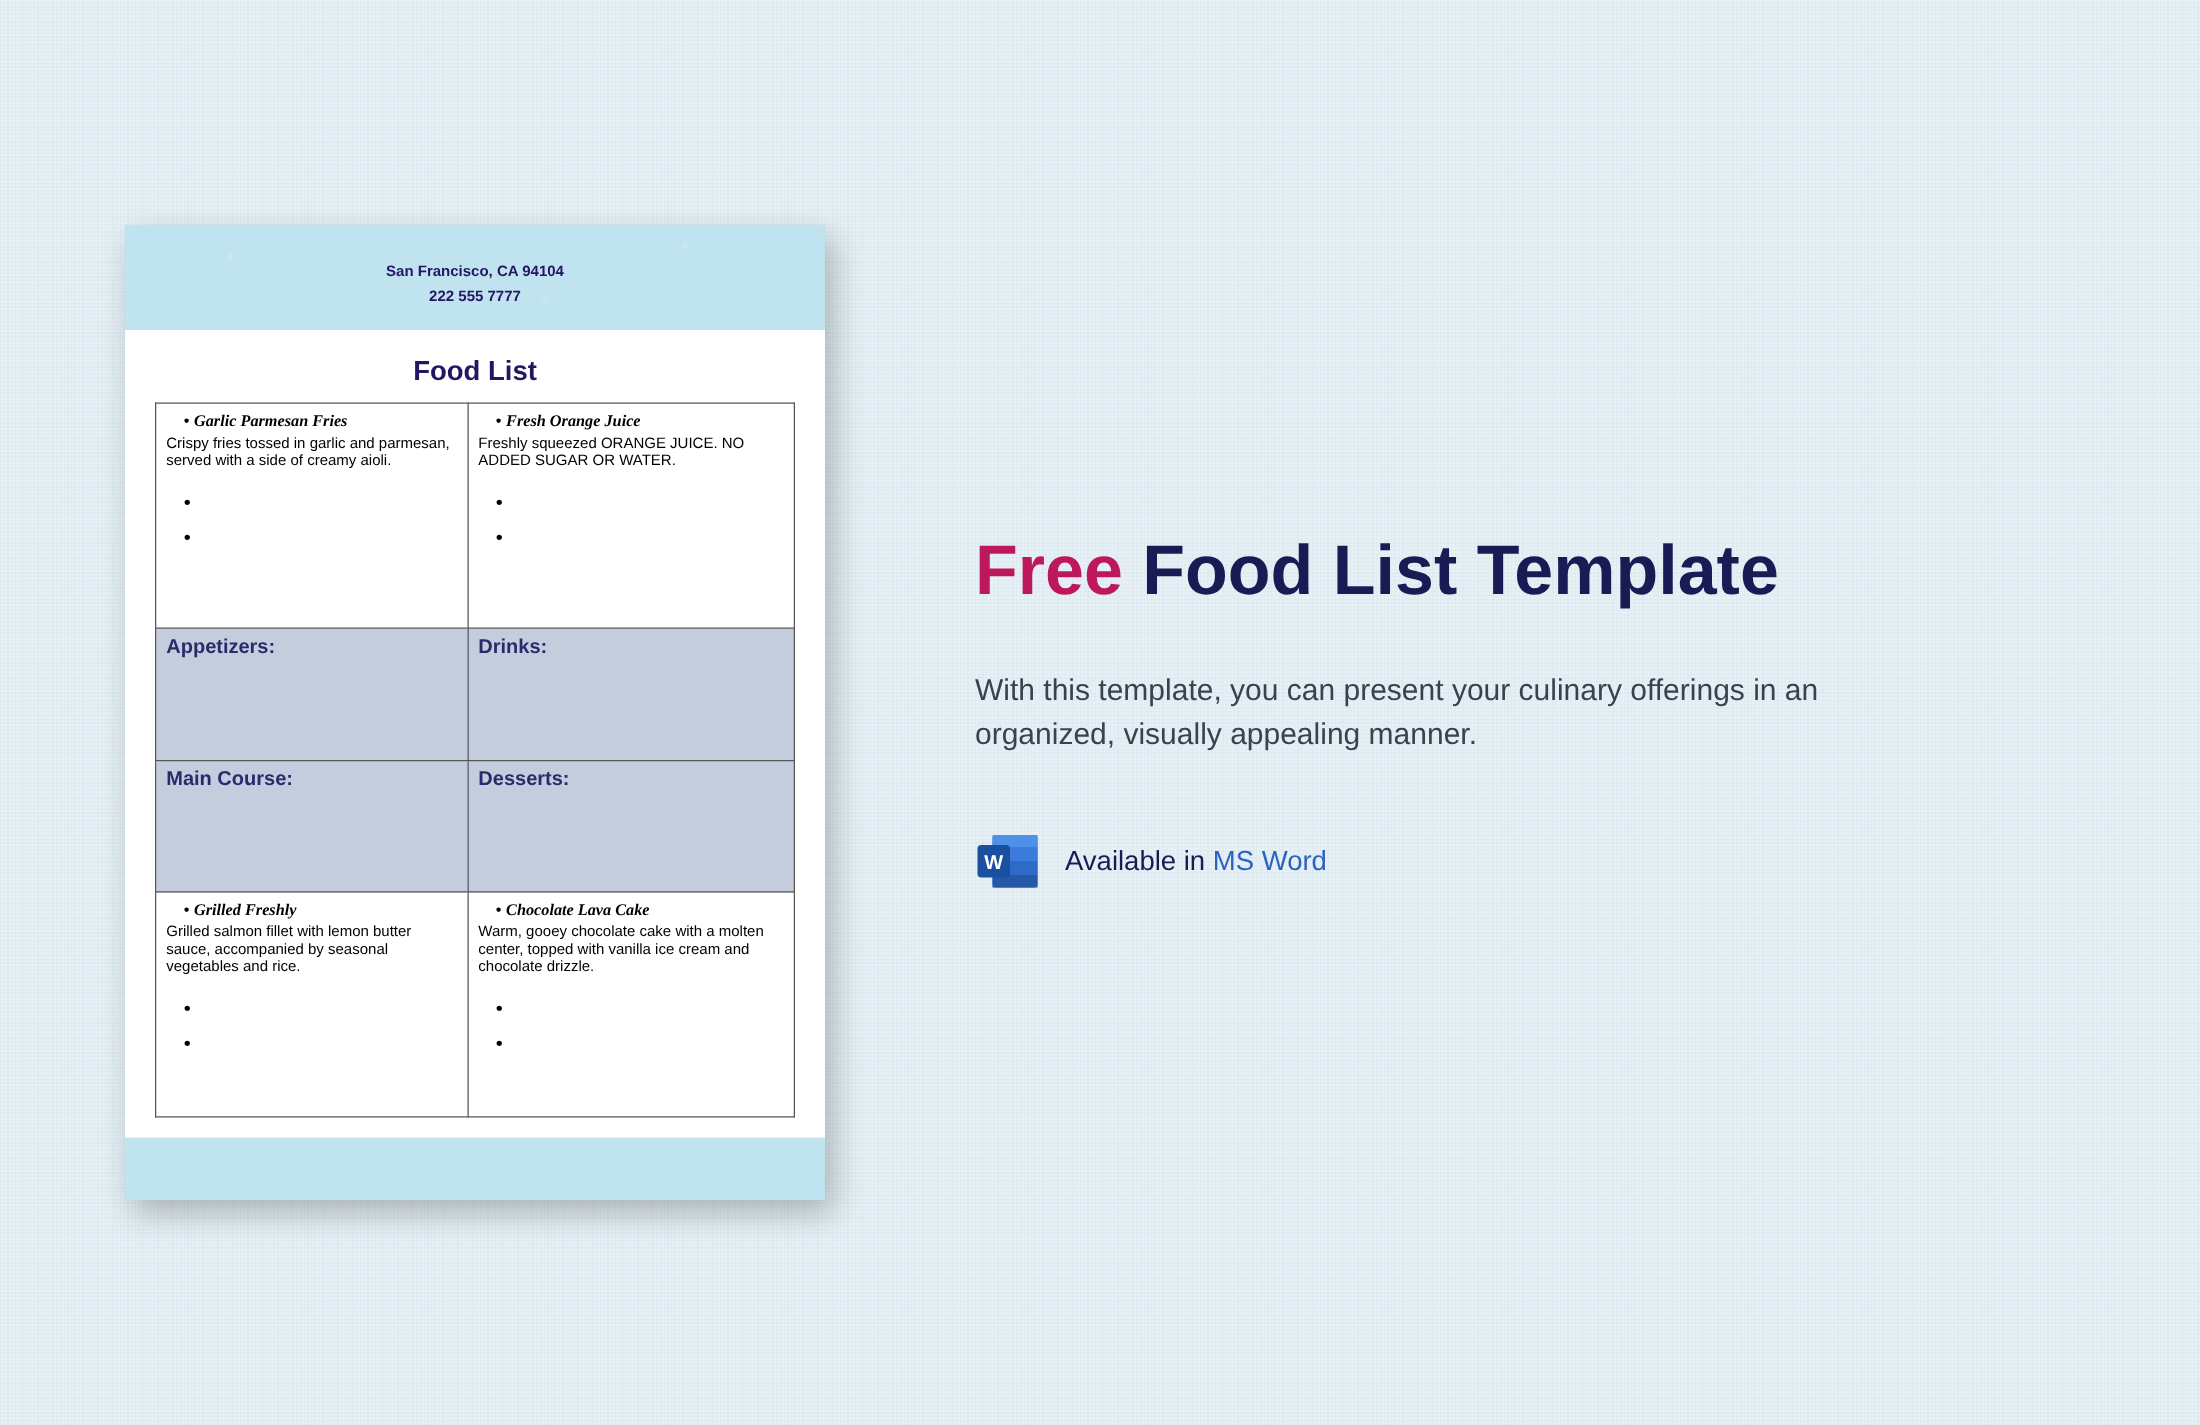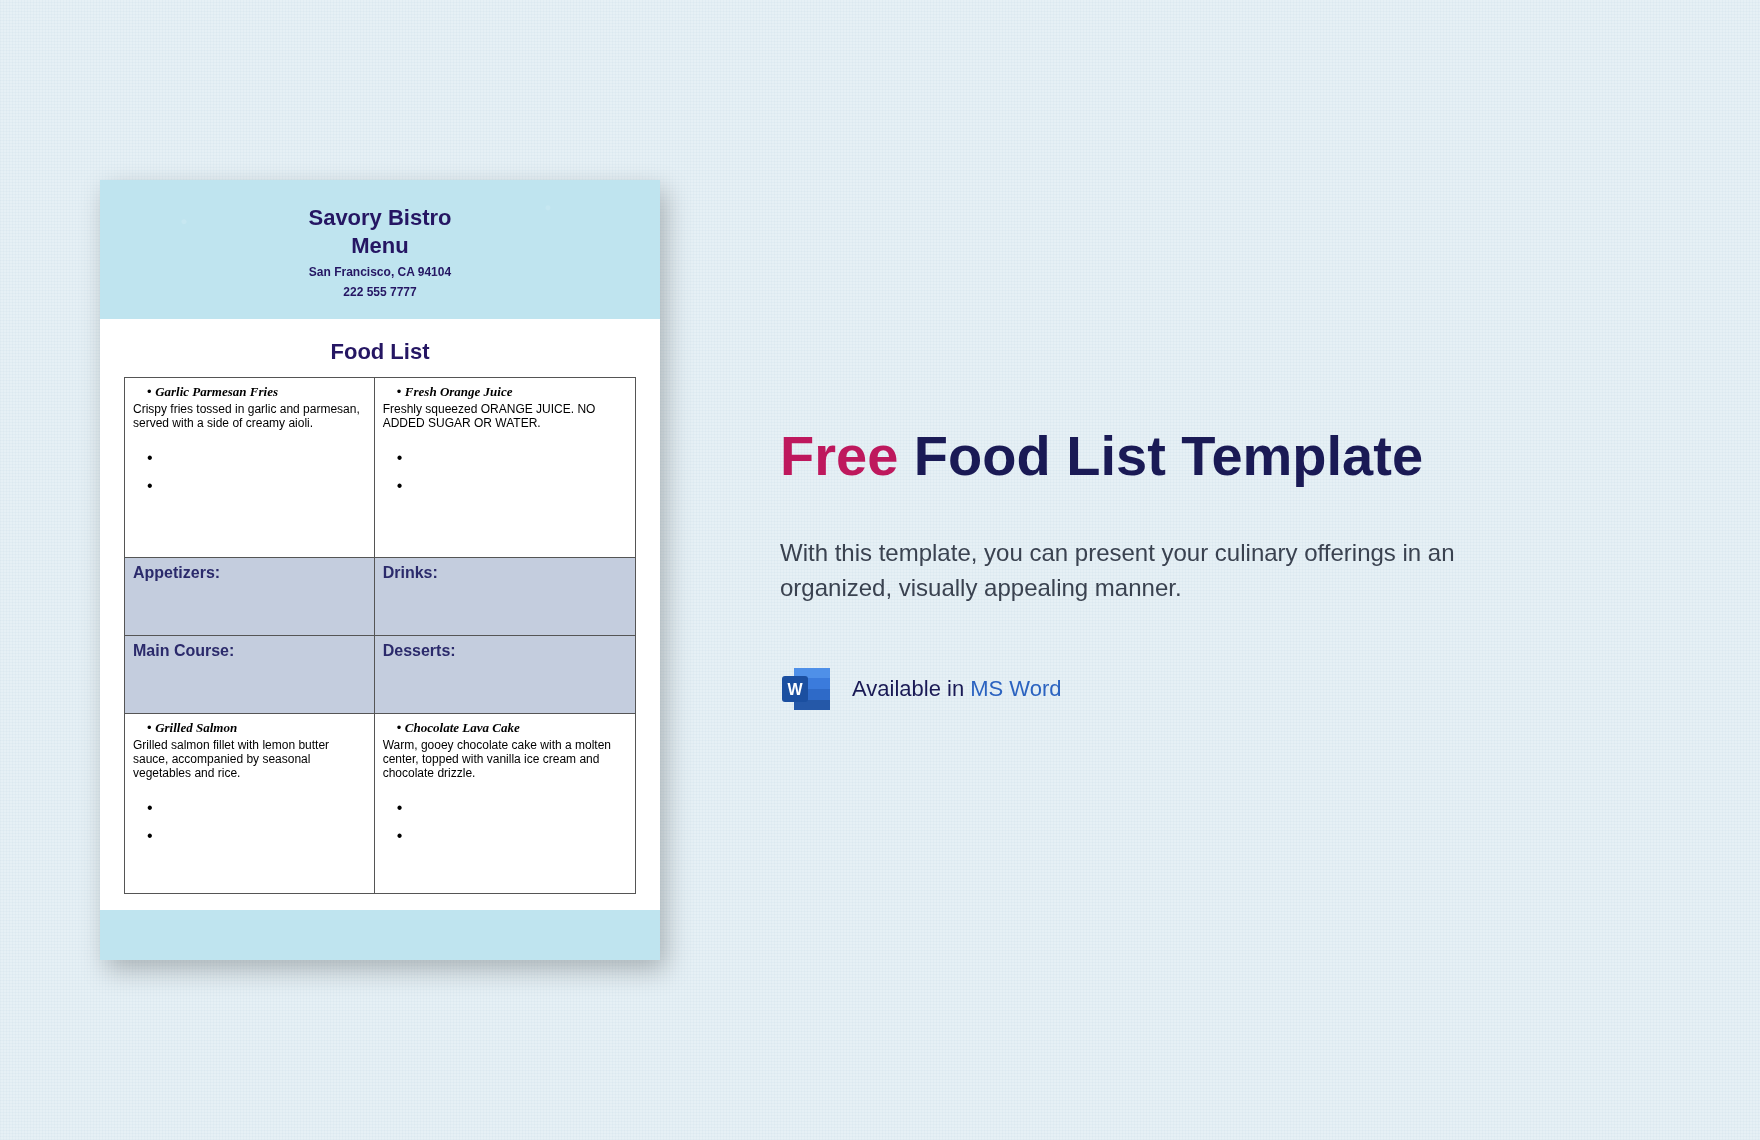--- a/index.html
+++ b/index.html
@@ -100,24 +100,20 @@
   .avail { display:flex; align-items:center; gap:18px; margin-top: 56px; }
   .word-icon { width:54px; height:54px; display:flex; }
   .avail-text { font-size: 22px; color:#1a1a55; }
   .avail-text .ms { color:#2b63c0; }
 </style>
 </head>
 <body>
 
 <div class="doc">
   <div class="doc-header">
-    <div class="doc-title">
-      <span>Savory Bistro</span><br>
-      <span>Menu</span>
-    </div>
     <div class="doc-sub">San Francisco, CA 94104</div>
     <div class="doc-phone">222 555 7777</div>
   </div>
 
   <div class="food-heading">Food List</div>
 
   <table class="food-table">
     <tbody>
         <tr>
       <td class="cell">
@@ -136,21 +132,21 @@
     <tr>
       <th>Appetizers:</th>
       <th>Drinks:</th>
     </tr>
     <tr>
       <th>Main Course:</th>
       <th>Desserts:</th>
     </tr>
     <tr>
       <td class="cell">
-        <span class="bullet">• <span class="item-name">Grilled Salmon</span></span>
+        <span class="bullet">• <span class="item-name">Grilled Freshly</span></span>
         <div class="item-desc">Grilled salmon fillet with lemon butter sauce, accompanied by seasonal vegetables and rice.</div>
         <div class="empty-bullet">•</div>
         <div class="empty-bullet">•</div>
       </td>
       <td class="cell">
         <span class="bullet">• <span class="item-name">Chocolate Lava Cake</span></span>
         <div class="item-desc">Warm, gooey chocolate cake with a molten center, topped with vanilla ice cream and chocolate drizzle.</div>
         <div class="empty-bullet">•</div>
         <div class="empty-bullet">•</div>
       </td>

